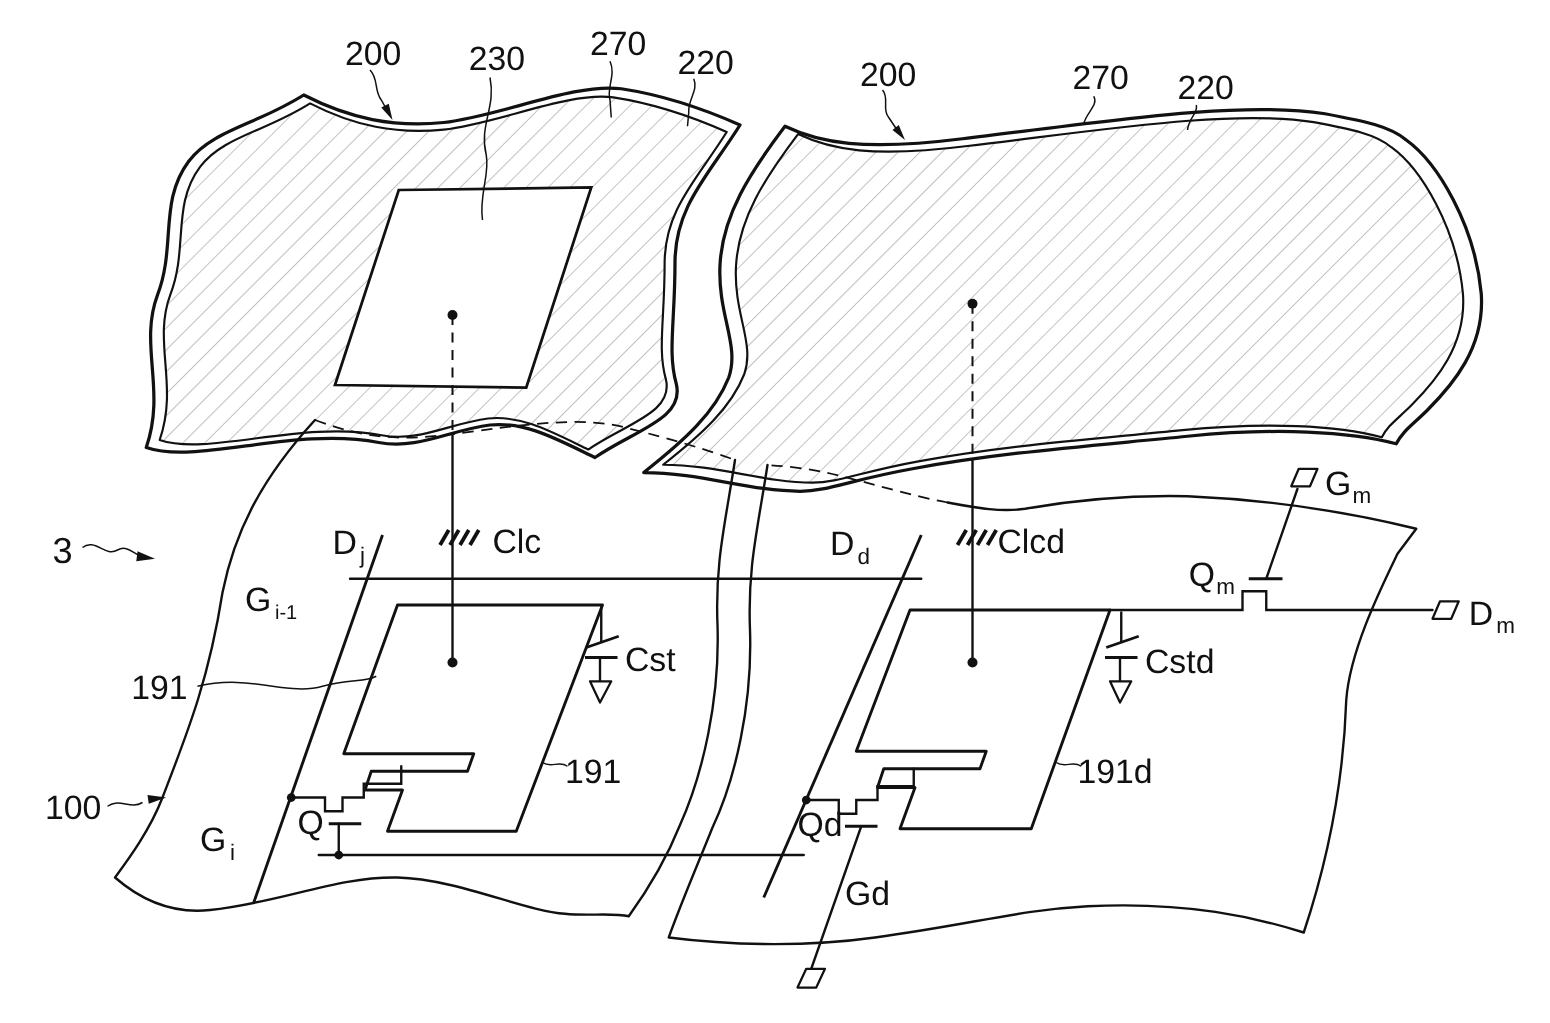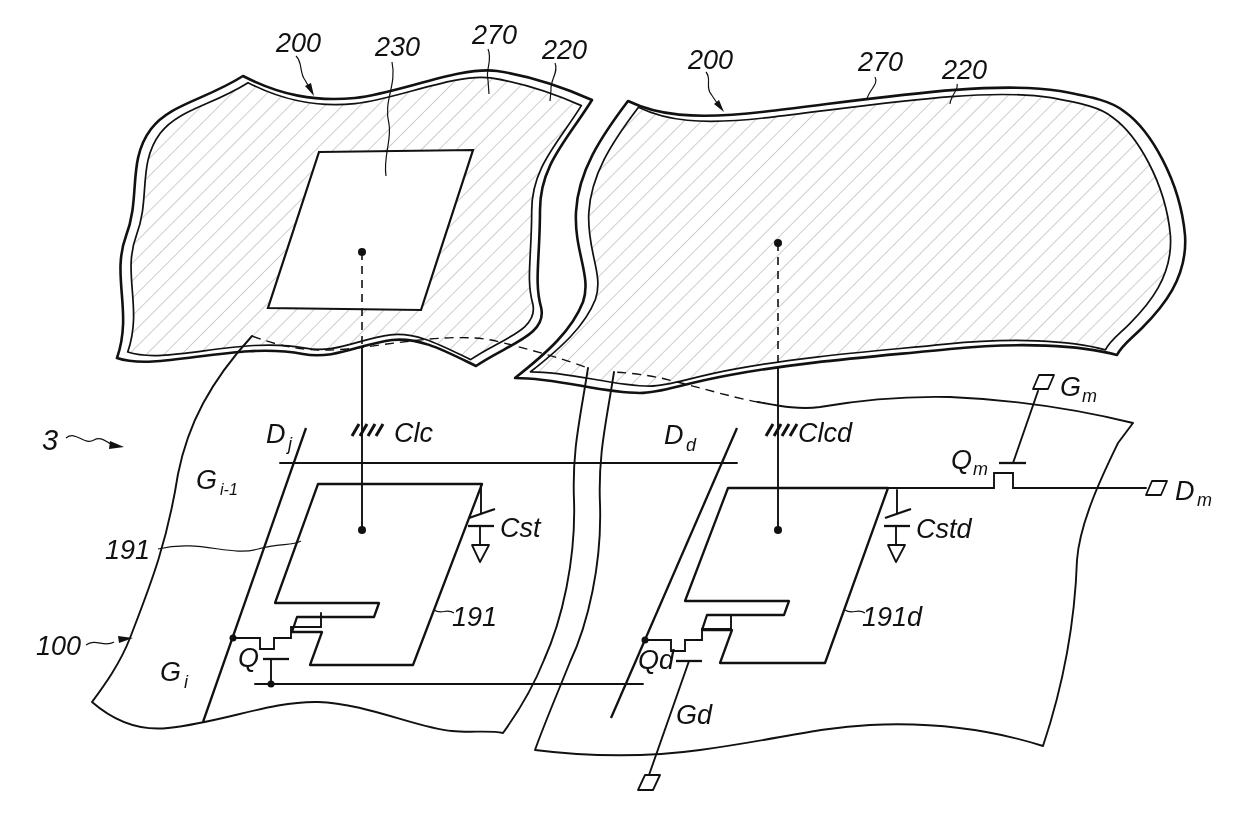--- a/index.html
+++ b/index.html
@@ -1,16 +1,16 @@
 <!DOCTYPE html>
 <html><head>
 <meta charset="utf-8">
 <style>
   html,body{margin:0;padding:0;background:#fff;}
-  .stage{width:1240px;height:818px;background:#fff;position:relative;overflow:hidden;font-style:italic;}
+  .stage{width:1240px;height:818px;background:#fff;position:relative;overflow:hidden;}
   svg{display:block;}
   svg text{font-family:"Liberation Sans","DejaVu Sans",sans-serif;fill:#111;}
   .lbl{font-size:27px;}
   .lbl-big{font-size:29px;}
   .sub{font-size:18px;}
   .sub-sm{font-size:16px;}
   .outerline{fill:none;stroke:#111;stroke-width:2.6;stroke-linejoin:round;}
   .innerline{stroke:#111;stroke-width:1.8;stroke-linejoin:round;}
   .substrate{fill:none;stroke:#111;stroke-width:1.9;stroke-linejoin:round;stroke-linecap:round;}
   .hidden-edge{fill:none;stroke:#111;stroke-width:1.4;stroke-dasharray:9 6;}

